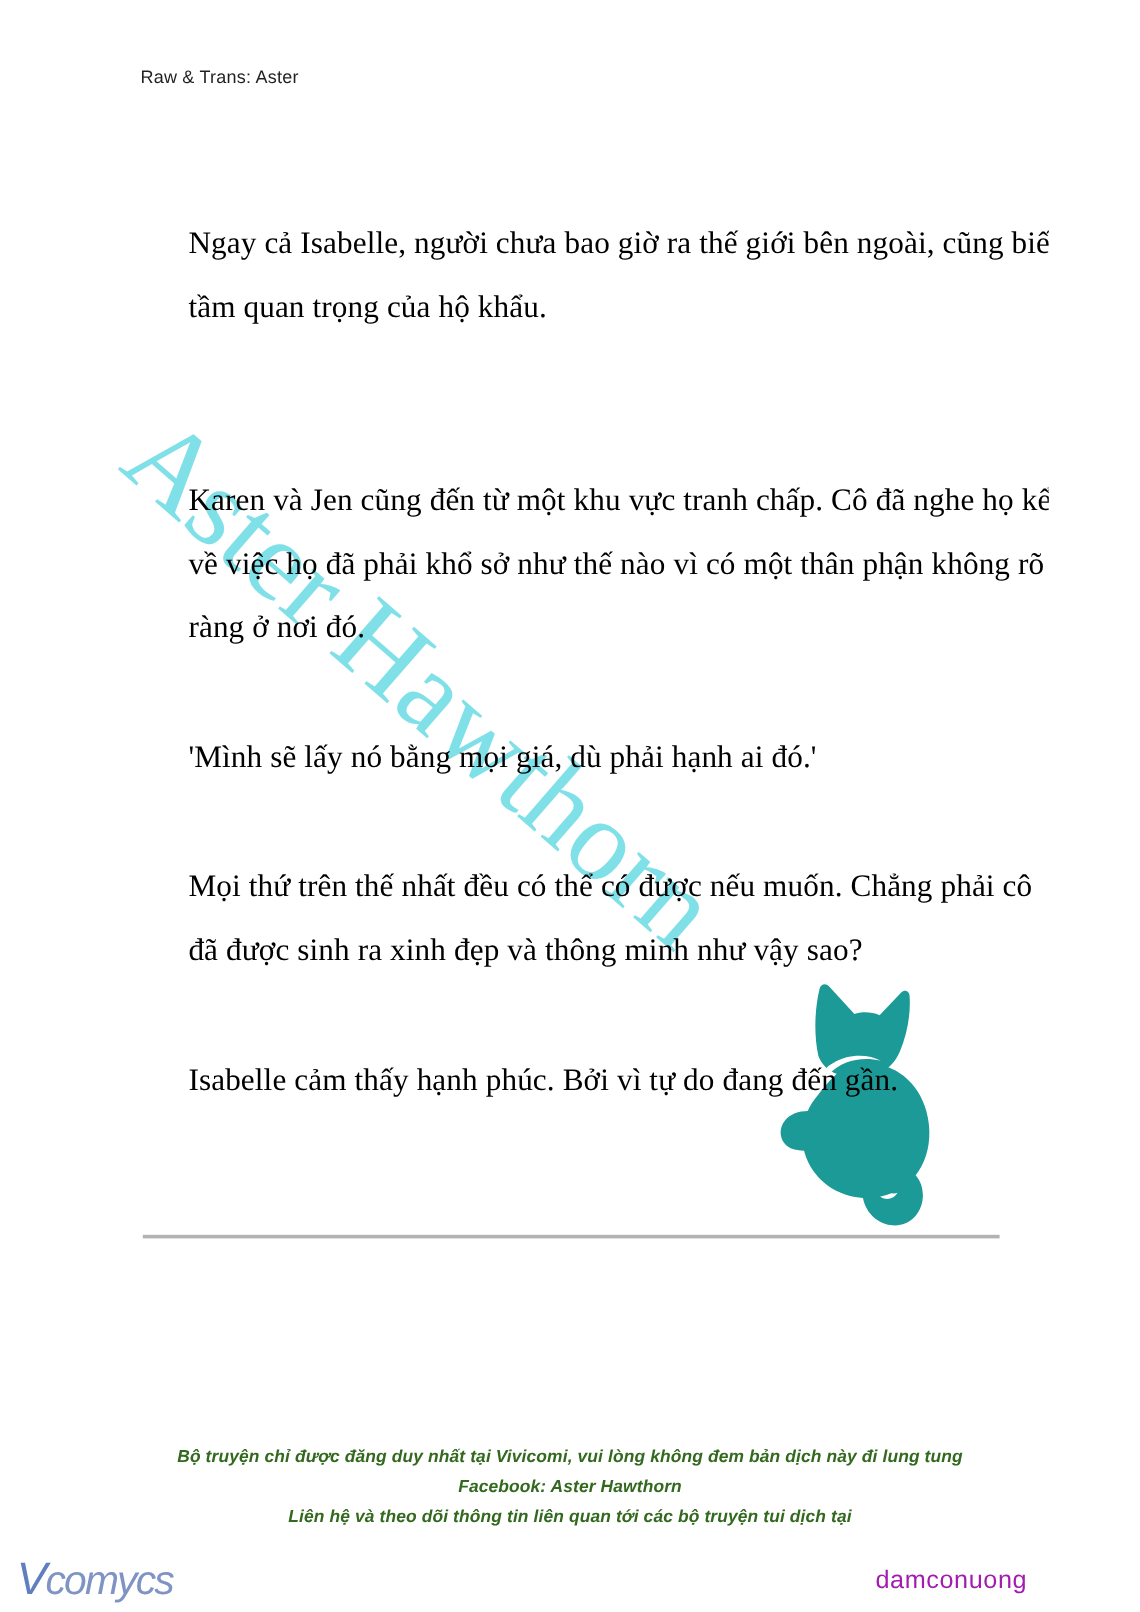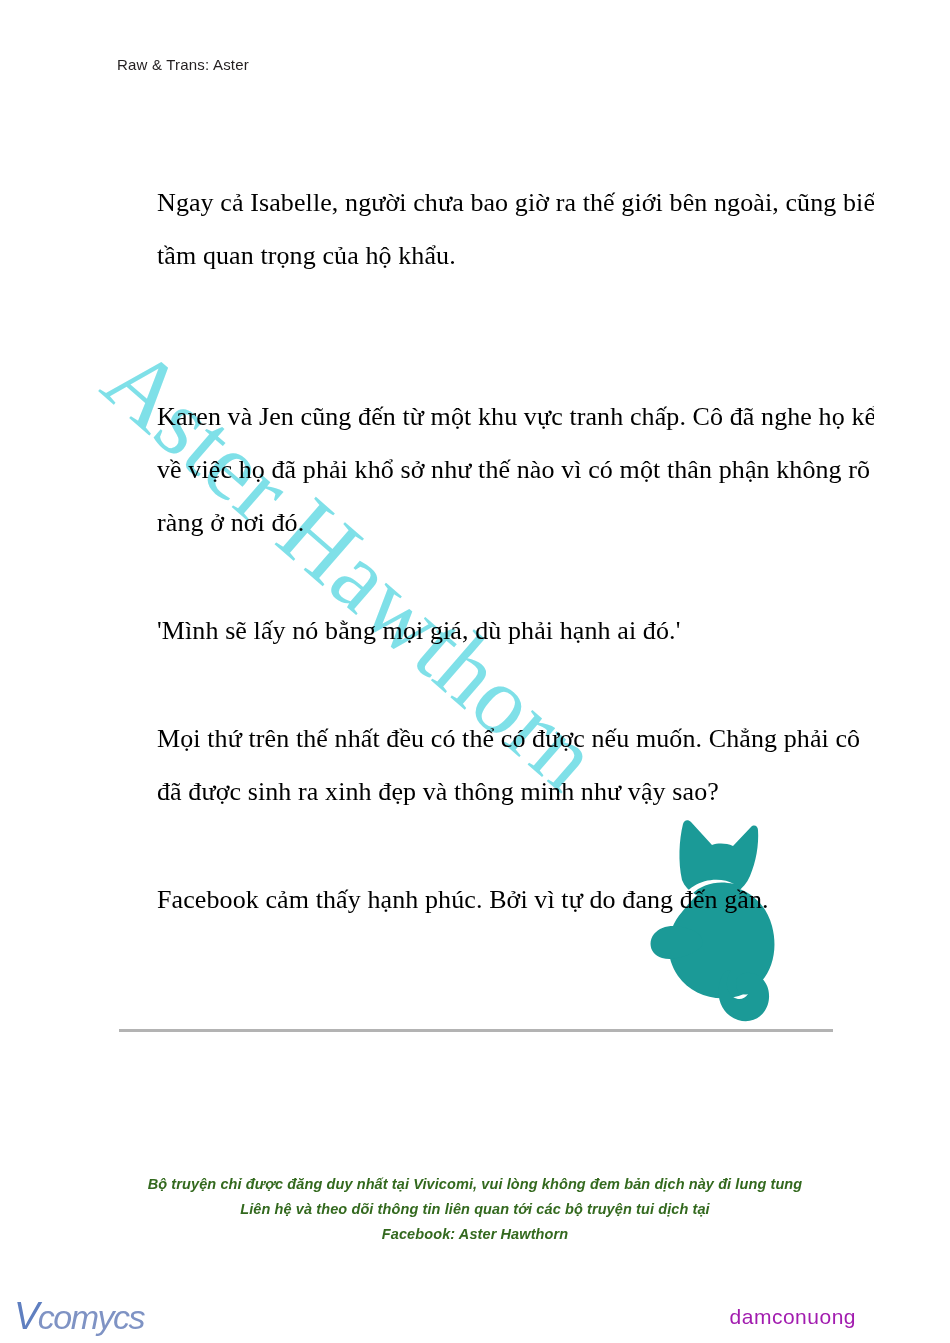--- a/index.html
+++ b/index.html
@@ -89,21 +89,21 @@
     width: 714px;
     height: 3px;
     background: #b3b3b3;
     z-index: 3;
   }
 
   
   #footer-note {
     position: absolute;
     left: 0;
-    top: 1172px;
+    top: 1202px;
     width: 950px;
     text-align: center;
     z-index: 4;
   }
   #footer-note .fline {
     font-family: "Liberation Sans", sans-serif;
     font-size: 14.5px;
     font-weight: bold;
     font-style: italic;
     color: #33691e;
@@ -199,28 +199,28 @@
 
   <div id="body-copy">
     <p class="para">Ngay cả Isabelle, người chưa bao giờ ra thế giới bên ngoài, cũng biết tầm quan trọng của hộ khẩu.</p>
     <div class="gap-a"></div>
     <p class="para">Karen và Jen cũng đến từ một khu vực tranh chấp. Cô đã nghe họ kể về việc họ đã phải khổ sở như thế nào vì có một thân phận không rõ ràng ở nơi đó.</p>
     <div class="gap-b"></div>
     <p class="para">'Mình sẽ lấy nó bằng mọi giá, dù phải hạnh ai đó.'</p>
     <div class="gap-c"></div>
     <p class="para">Mọi thứ trên thế nhất đều có thể có được nếu muốn. Chẳng phải cô đã được sinh ra xinh đẹp và thông minh như vậy sao?</p>
     <div class="gap-d"></div>
-    <p class="para">Facebook cảm thấy hạnh phúc. Bởi vì tự do đang đến gần.</p>
+    <p class="para">Isabelle cảm thấy hạnh phúc. Bởi vì tự do đang đến gần.</p>
   </div>
 
   <div id="divider"></div>
 
   <div id="footer-note">
     <div class="fline">Bộ truyện chỉ được đăng duy nhất tại Vivicomi, vui lòng không đem bản dịch này đi lung tung</div>
+    <div class="fline">Facebook: Aster Hawthorn</div>
     <div class="fline">Liên hệ và theo dõi thông tin liên quan tới các bộ truyện tui dịch tại</div>
-    <div class="fline">Facebook: Aster Hawthorn</div>
   </div>
 
   <div id="vcomycs-logo"><span class="v-mark">V</span><span>comycs</span></div>
 
   <div id="damconuong-logo">damconuong</div>
 
 </div>
 
 </body></html>

